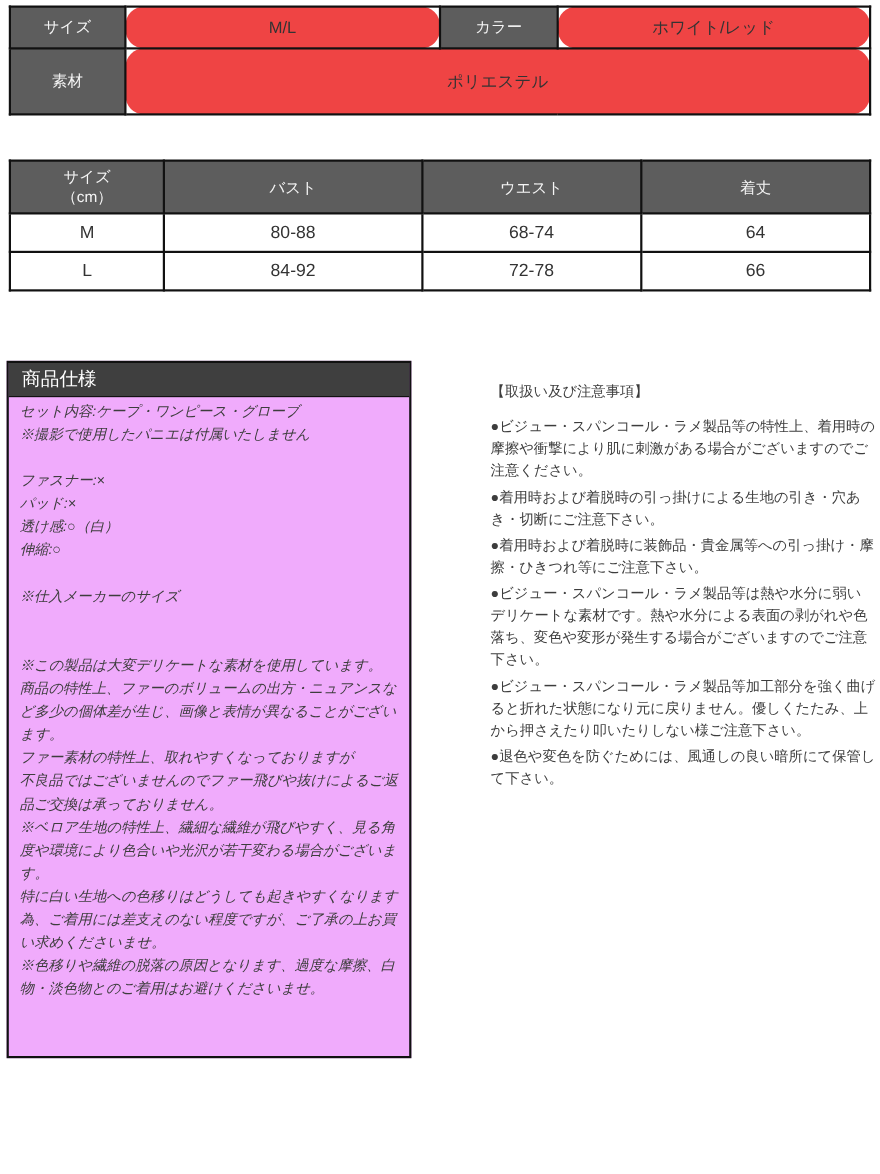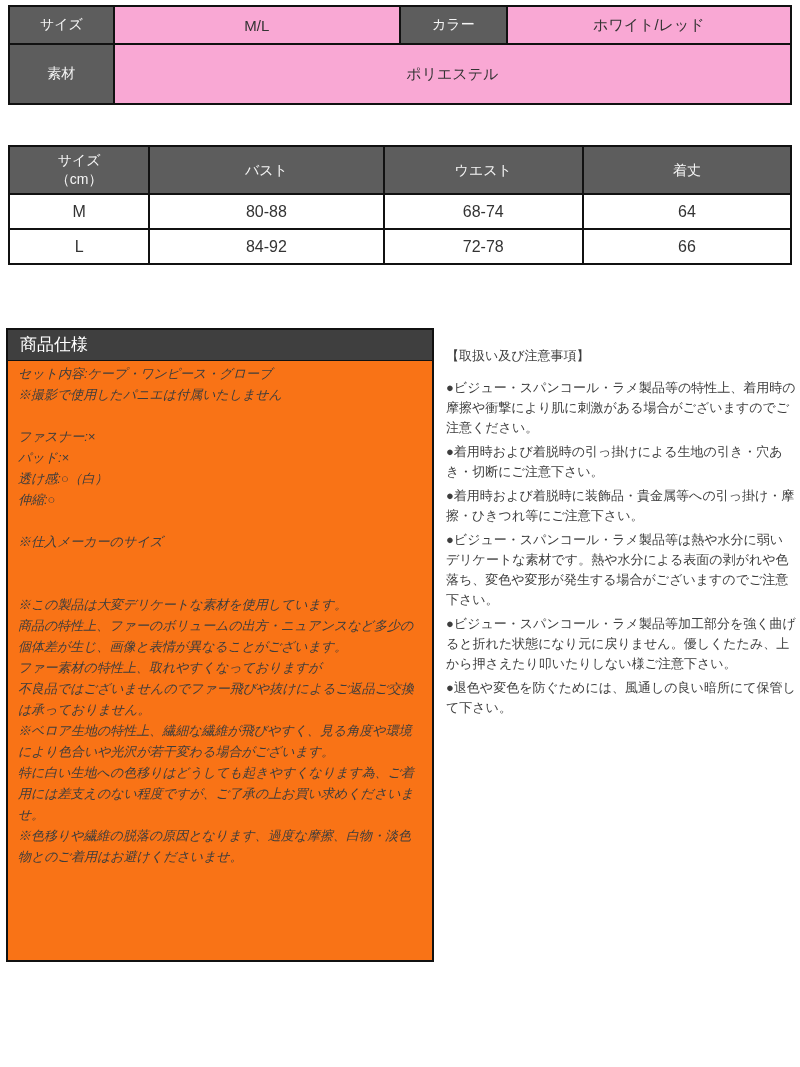--- a/index.html
+++ b/index.html
@@ -17,41 +17,41 @@
   }
   .spec-table td, .spec-table th {
     border:2px solid #111111;
     font-weight:normal;
     text-align:center;
     vertical-align:middle;
   }
   .cell-dark {
     background:#5d5d5d; color:#f5f5f5; font-size:14px;
   }
-  .cell-light { background:#f9a8d4; color:#333333; font-size:15px; }
+  .cell-light { background:#ef4444; color:#333333; font-size:15px;border-radius:17px; }
   .spec-table .r1 { height:38px; }
   .spec-table .r2 { height:60px; }
 
   
   .size-table {
     position:absolute; left:8px; top:145px; width:784px;
     border-collapse:collapse;
   }
   .size-table td, .size-table th {
     border:2px solid #111111;
     font-weight:normal;
     text-align:center; vertical-align:middle;
   }
   .size-table thead th { background:#5d5d5d; color:#f5f5f5; font-size:14px; height:48px; line-height:19px; }
   .size-table tbody td { background:#ffffff; color:#333333; font-size:16px; height:35px; }
 
   
   .product-spec {
-    position:absolute; left:6px; top:328px; width:428px; height:634px;
-    border:2px solid #111111; background:#f97316;
+    position:absolute; left:6px; top:328px; width:368px; height:634px;
+    border:2px solid #111111; background:#f0abfc;
   }
   .product-spec-header {
     background:#3f3f3f; color:#ffffff;
     font-size:17px; padding:3px 12px 4px 12px;
     border-bottom:1px solid #111111;
   }
   .product-spec-body {
     padding:2px 10px 0 10px;
     font-size:13px; line-height:21px; color:#3d3d3d;font-style:italic;
   }

